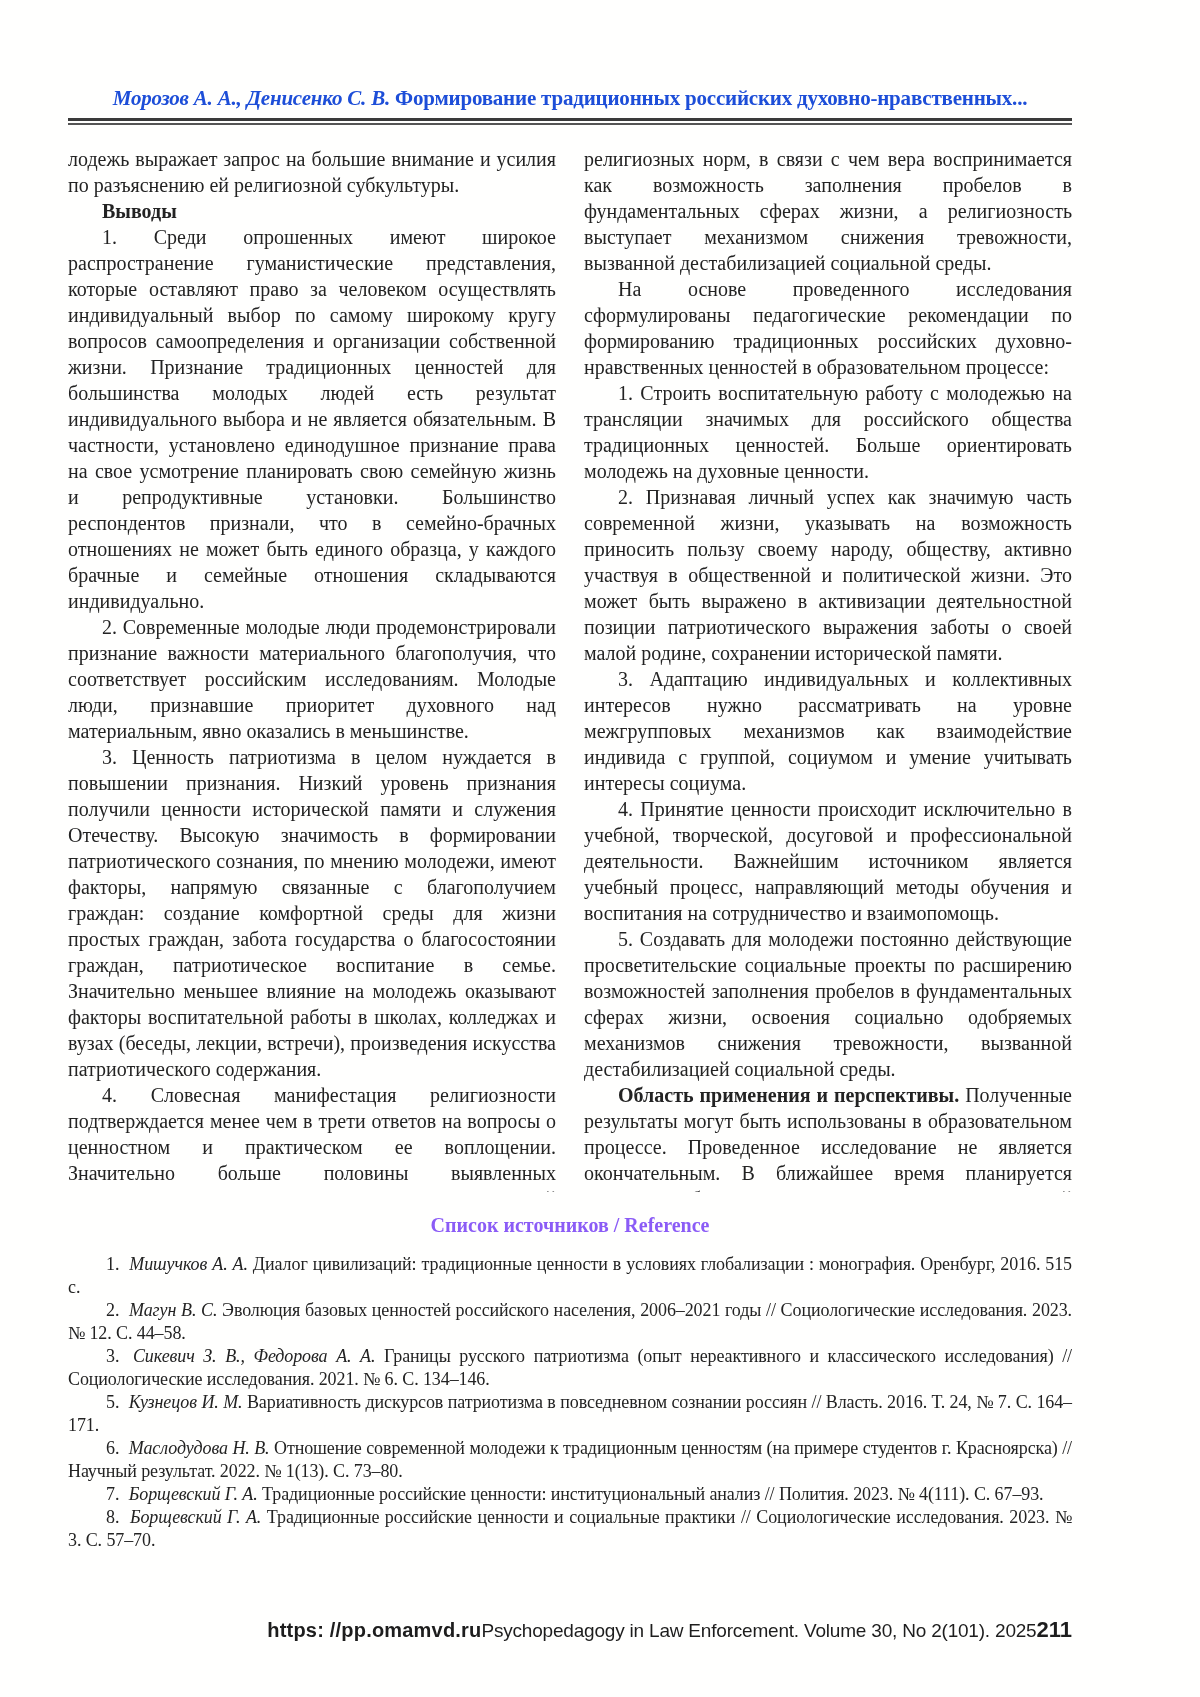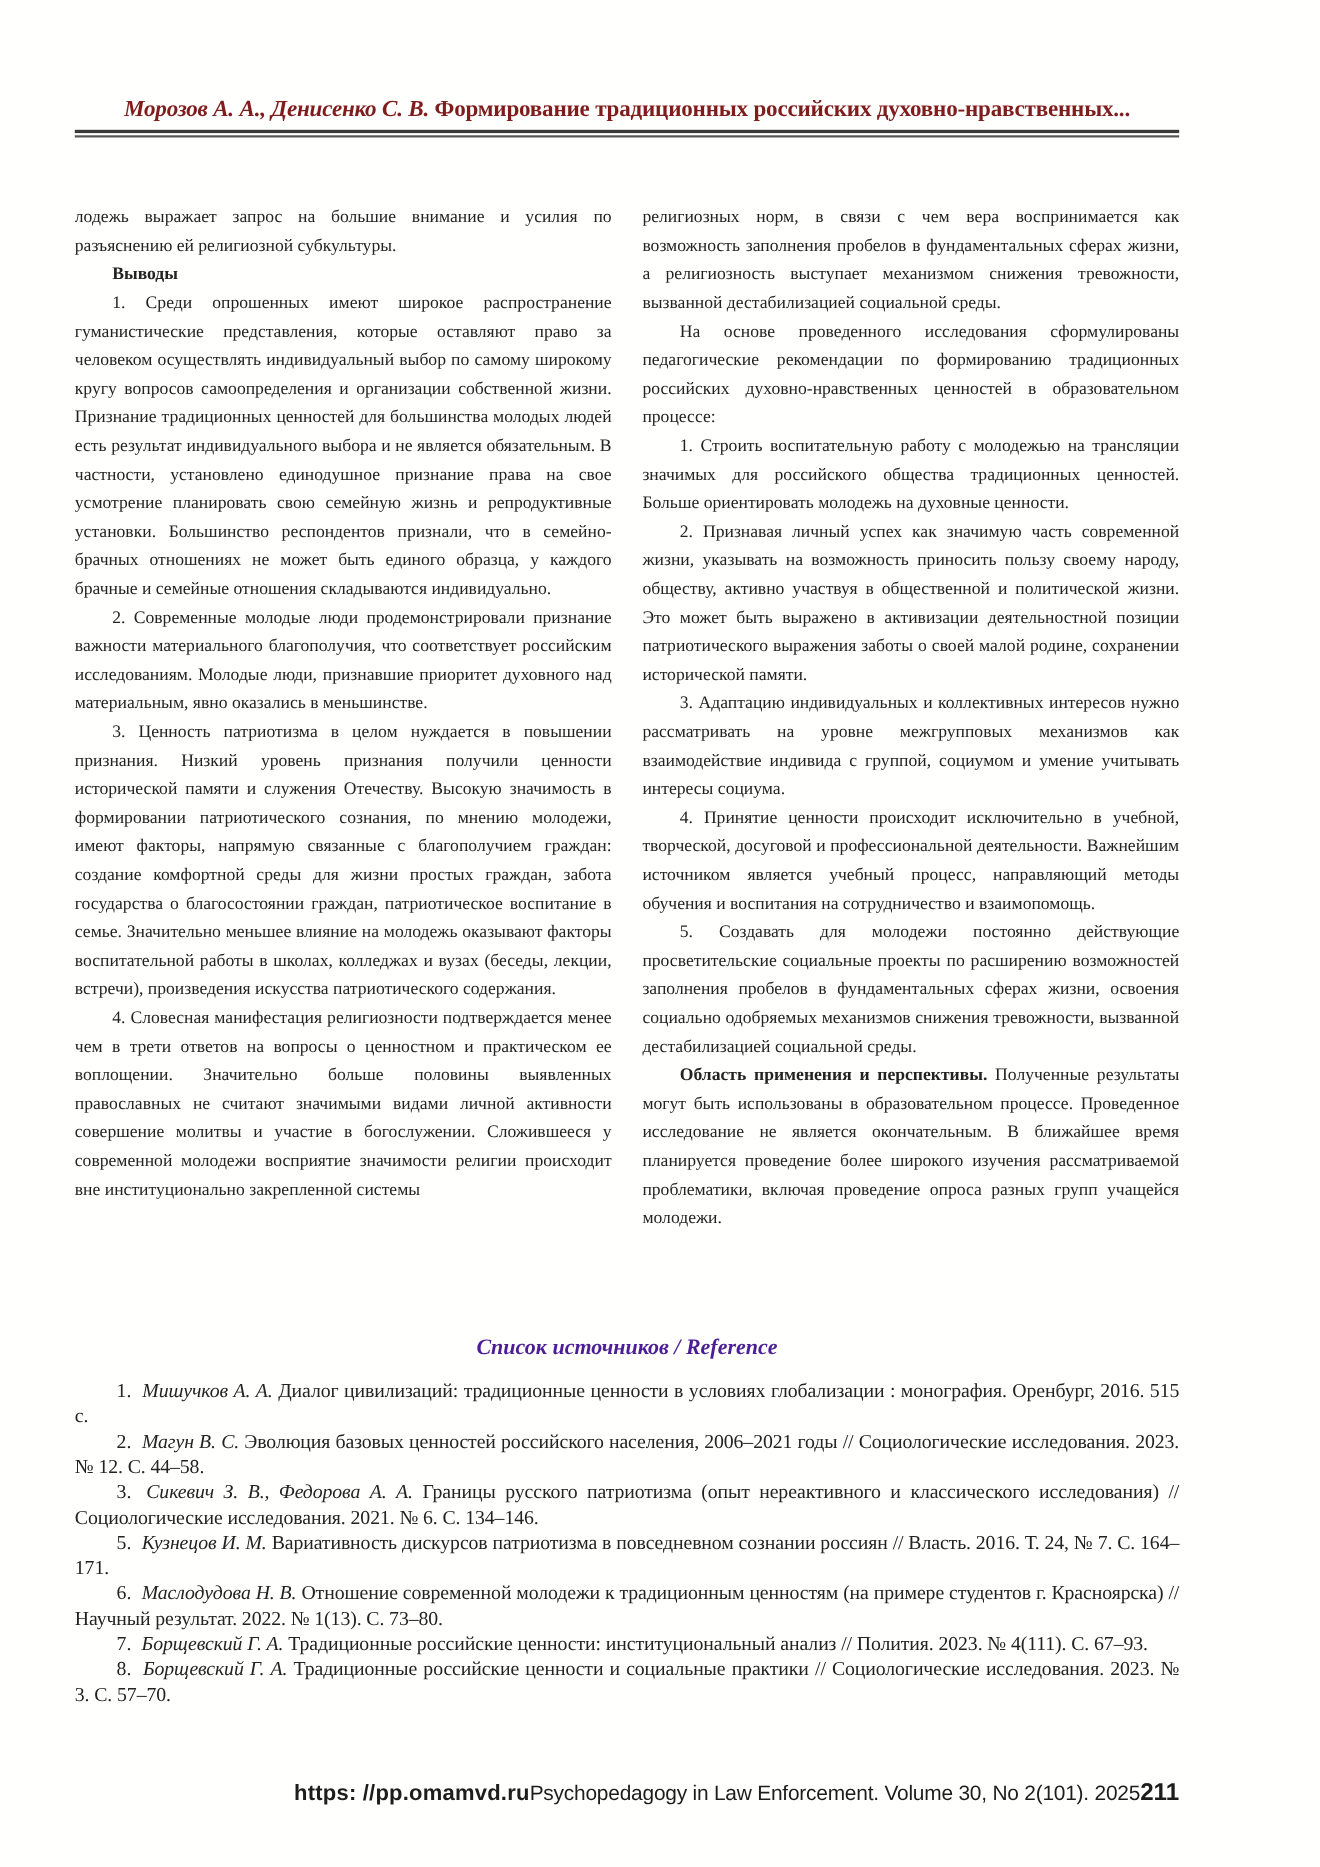--- a/index.html
+++ b/index.html
@@ -11,48 +11,48 @@
     font-family:"Liberation Serif","DejaVu Serif",serif;
     color:#232323;
   }
   
   .running-head {
     position:absolute; top:86px; left:68px; right:128px;
     text-align:center;
   }
   .rh-text {
     font-size:21px; font-weight:700; letter-spacing:-0.2px;
-    color:#7f1d1d; white-space:nowrap;
+    color:#1d4ed8; white-space:nowrap;
   }
   .rh-authors { font-style:italic; }
   .rules { margin-top:7px; }
   .rule-thick { height:3px; background:#3a3a3a; }
   .rule-gap   { height:2px; background:transparent; }
   .rule-thin  { height:2px; background:#555555; }
 
   
   .columns {
     position:absolute; top:146px; left:68px; right:128px;
     height:1046px; overflow:hidden;
     display:flex; gap:28px;
-    font-size:16px; line-height:26px;margin-top:39px;
+    font-size:20px; line-height:26px;
   }
   .col { flex:1 1 0; }
   .para { margin:0; text-align:justify; text-indent:34px; }
   .para.noindent { text-indent:0; }
   .para.bold { font-weight:700; }
   .lead-bi { font-weight:700; }
 
   
   .references {
     position:absolute; top:1214px; left:68px; right:128px;
   }
   .ref-heading {
     margin:0 0 16px 0; text-align:center;
-    font-size:20px; font-weight:700; color:#4c1d95;font-style:italic;
+    font-size:20px; font-weight:700; color:#8b5cf6;
   }
   .ref {
     margin:0; text-align:justify; text-indent:38px;
     font-size:18px; line-height:23px; letter-spacing:-0.1px;
   }
   .ref-num { margin-right:5px; }
   .ref-authors { font-style:italic;margin-top:22px; }
 
   
   .page-footer {

